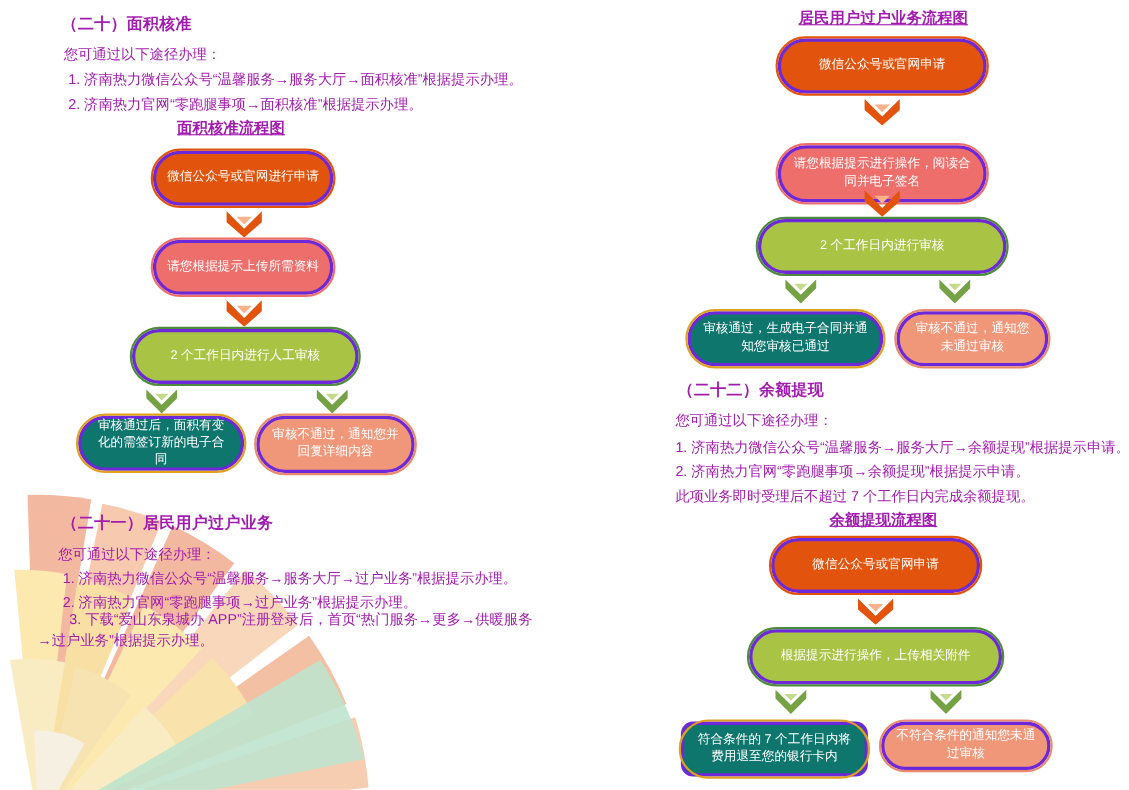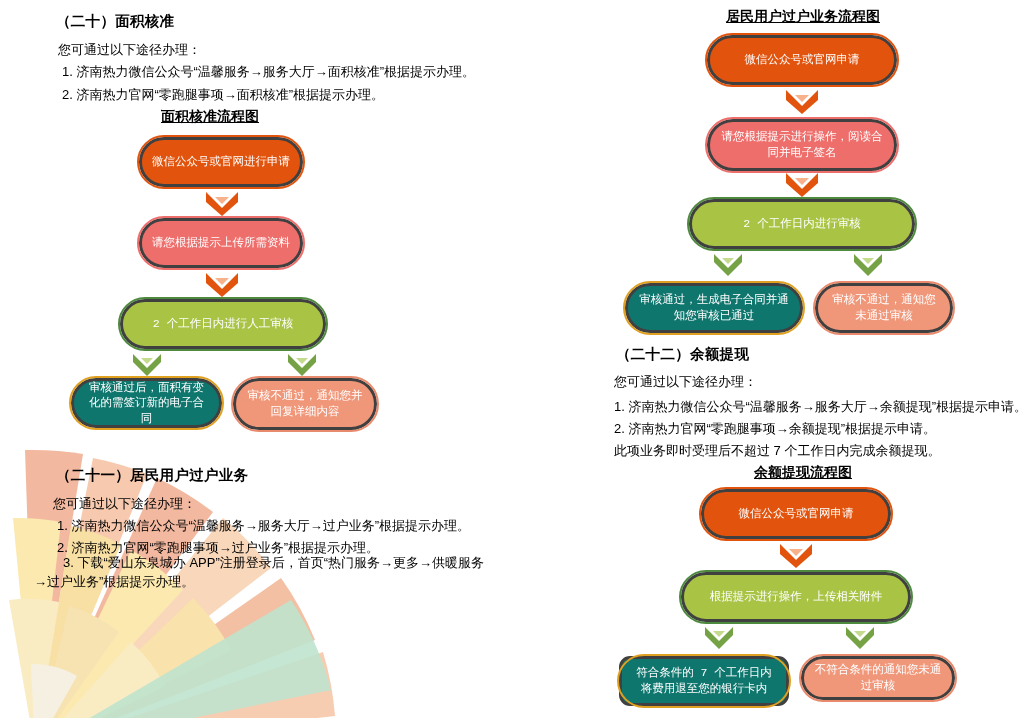--- a/index.html
+++ b/index.html
@@ -14,40 +14,40 @@
   
   .decor{position:absolute;left:-60px;bottom:-40px;width:430px;height:360px;z-index:0;pointer-events:none;}
   .decor svg{display:block;width:100%;height:100%;}
 
   
   .col{position:absolute;top:0;z-index:2;}
   .col-left{left:0;width:513px;height:718px;}
   .col-right{left:513px;width:513px;height:718px;}
 
   
-  .txt{position:absolute;color:#000000;}
+  .txt{position:absolute;color:#a21caf;}
   .h-sec{font-size:14.5px;font-weight:bold;letter-spacing:.3px;white-space:nowrap;}
   .p-line{font-size:13px;line-height:1.55;white-space:nowrap;}
   .h-flow{font-size:14px;font-weight:bold;text-align:center;white-space:nowrap;text-decoration:underline;}
 
   
   .fbox{
     position:absolute;
     border-radius:999px;
     display:flex;align-items:center;justify-content:center;
     text-align:center;
     color:#ffffff;
     font-size:11.5px;
     line-height:1.35;
     box-sizing:border-box;
     padding:2px 10px;
   }
   .fbox .lbl{display:block;width:100%;}
   
-  .fbox{border:3px solid #404040;font-family:Liberation Mono, monospace;}
+  .fbox{border:3px solid #6d28d9;}
   .fbox::before{
     content:"";position:absolute;inset:-5px;
     border-radius:999px;border:2px solid var(--ring);
     pointer-events:none;
   }
   .c-orange{background:#e2540d;--ring:#e2540d;}
   .c-red{background:#ee6e6b;--ring:#ee6e6b;}
   .c-green{background:#a9c445;--ring:#4e8a3e;}
   .c-amber{background:#0f766e;--ring:#e0a020;}
   .c-salmon{background:#f0977a;--ring:#e98a6c;}
@@ -165,21 +165,21 @@
       <span class="lbl">微信公众号或官网申请</span>
     </div>
 
     <div class="arrow" style="left:271px;top:88px;">
       <svg width="36" height="26" viewBox="0 0 36 26">
         <path d="M2,2 L18,18 L34,2 L34,12 L18,26 L2,12 Z" fill="#e2540d"></path>
         <path d="M11,7 L18,14 L25,7 Z" fill="#f7b28c"></path>
       </svg>
     </div>
 
-    <div class="fbox c-red" style="left:194px;top:119px;width:190px;height:52px;">
+    <div class="fbox c-red" style="left:194px;top:132px;width:190px;height:52px;">
       <span class="lbl">请您根据提示进行操作，阅读合同并电子签名</span>
     </div>
 
     <div class="arrow" style="left:271px;top:171px;">
       <svg width="36" height="26" viewBox="0 0 36 26">
         <path d="M2,2 L18,18 L34,2 L34,12 L18,26 L2,12 Z" fill="#e2540d"></path>
         <path d="M11,7 L18,14 L25,7 Z" fill="#f7b28c"></path>
       </svg>
     </div>
 

